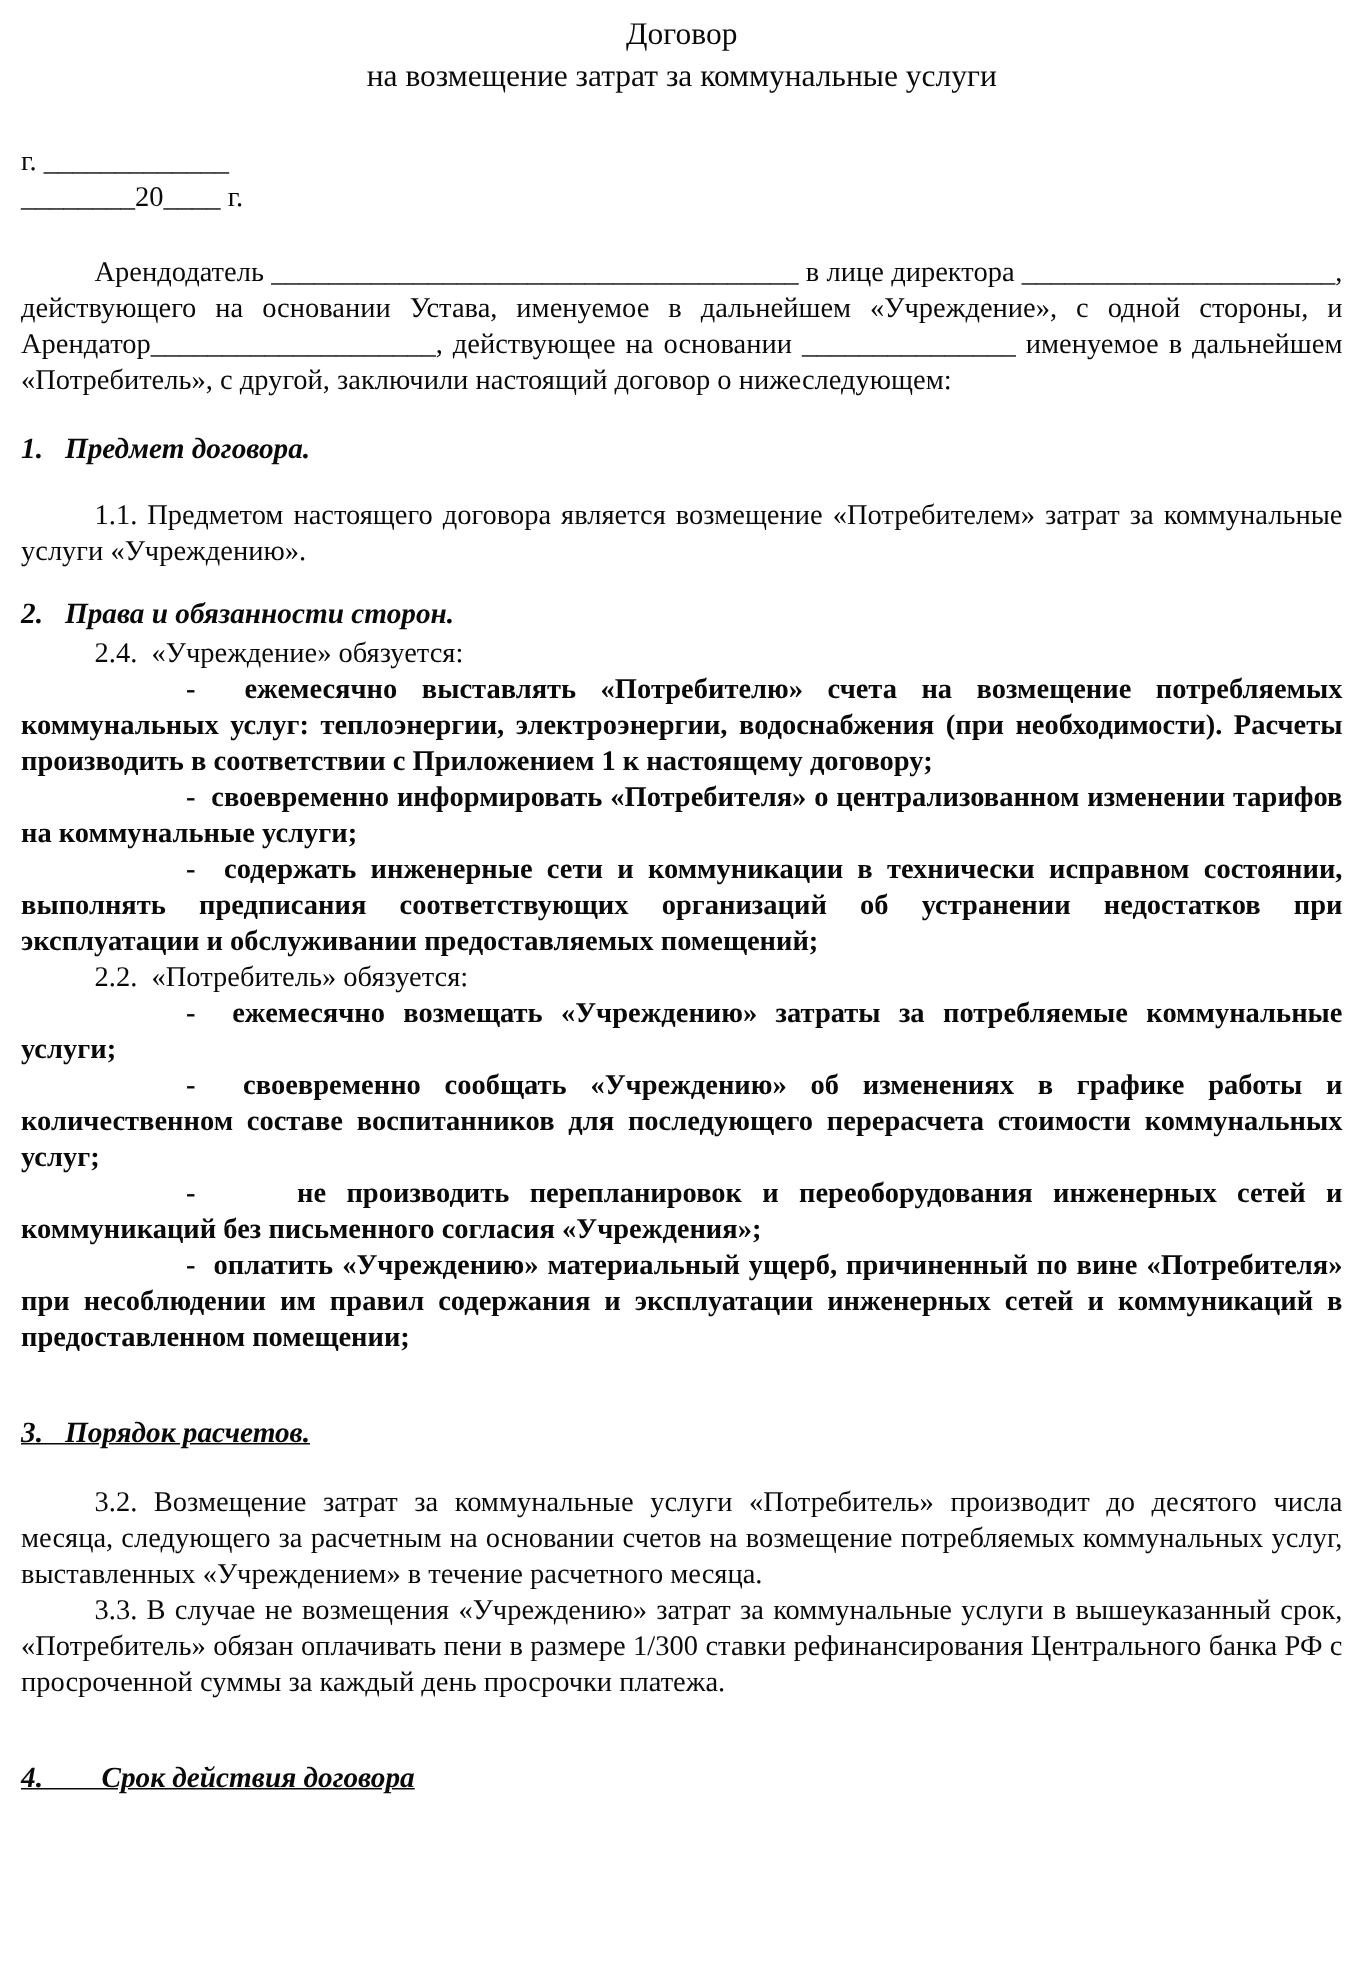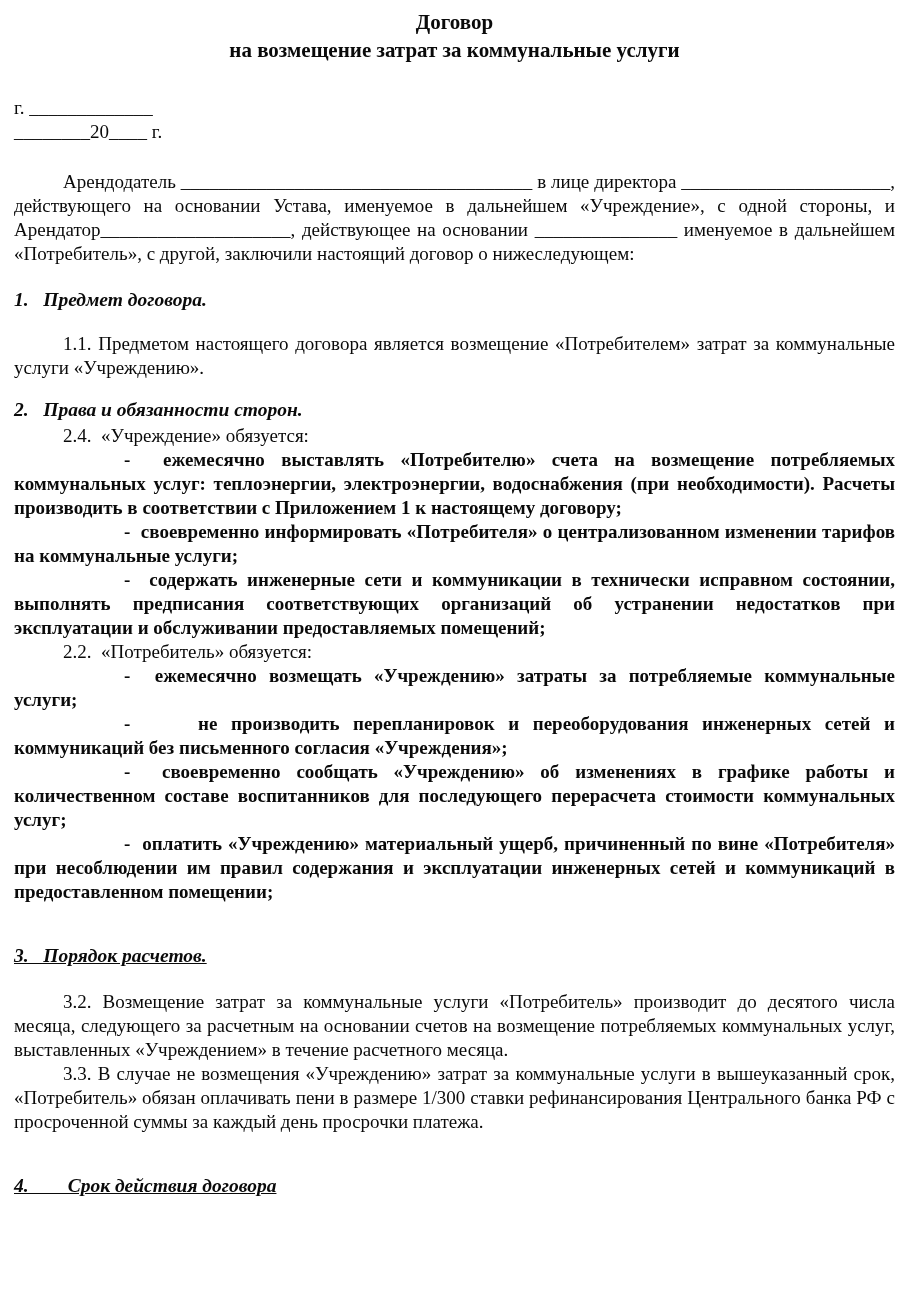--- a/index.html
+++ b/index.html
@@ -13,21 +13,21 @@
     box-sizing: border-box;
     padding: 6px 15px 18px 14px;
     background: #ffffff;
     color: #0a0a0a;
     font-family: "Liberation Serif", "DejaVu Serif", serif;
     font-size: 19px;
     line-height: 24px;
   }
   .title-block {
     text-align: center;
-    font-weight: bold;
+    font-weight: normal;
     font-size: 21px;
     line-height: 28px;
     margin: 2px 0 32px 0;
   }
   .dateline {
     display: flex;
     justify-content: space-between;
     align-items: baseline;
     margin-bottom: 26px;
     white-space: pre;
@@ -77,22 +77,22 @@
 
   <h2 class="heading tight-bottom">2.   Права и обязанности сторон.</h2>
 
   <p class="para">2.4.  «Учреждение» обязуется:</p>
   <p class="para dash">-  ежемесячно выставлять «Потребителю» счета на возмещение потребляемых коммунальных услуг: теплоэнергии, электроэнергии, водоснабжения (при необходимости). Расчеты производить в соответствии с Приложением 1 к настоящему договору;</p>
   <p class="para dash">-  своевременно информировать «Потребителя» о централизованном изменении тарифов на коммунальные услуги;</p>
   <p class="para dash">-  содержать инженерные сети и коммуникации в технически исправном состоянии, выполнять предписания соответствующих организаций об устранении недостатков при эксплуатации и обслуживании предоставляемых помещений;</p>
 
   <p class="para">2.2.  «Потребитель» обязуется:</p>
   <p class="para dash">-  ежемесячно возмещать «Учреждению» затраты за потребляемые коммунальные услуги;</p>
+  <p class="para dash">-  своевременно сообщать «Учреждению» об изменениях в графике работы и количественном составе воспитанников для последующего перерасчета стоимости коммунальных услуг;</p>
   <p class="para dash">-     не производить перепланировок и переоборудования инженерных сетей и коммуникаций без письменного согласия «Учреждения»;</p>
-  <p class="para dash">-  своевременно сообщать «Учреждению» об изменениях в графике работы и количественном составе воспитанников для последующего перерасчета стоимости коммунальных услуг;</p>
   <p class="para dash">-  оплатить «Учреждению» материальный ущерб, причиненный по вине «Потребителя» при несоблюдении им правил содержания и эксплуатации инженерных сетей и коммуникаций в предоставленном помещении;</p>
 
   <h2 class="heading wide">3.   Порядок расчетов.</h2>
 
   <p class="para">3.2. Возмещение затрат за коммунальные услуги «Потребитель» производит до десятого числа месяца, следующего за расчетным на основании счетов на возмещение потребляемых коммунальных услуг, выставленных «Учреждением» в течение расчетного месяца.</p>
   <p class="para">3.3. В случае не возмещения «Учреждению» затрат за коммунальные услуги в вышеуказанный срок, «Потребитель» обязан оплачивать пени в размере 1/300 ставки рефинансирования Центрального банка РФ с просроченной суммы за каждый день просрочки платежа.</p>
 
   <h2 class="heading wide">4.        Срок действия договора</h2>
 
 

